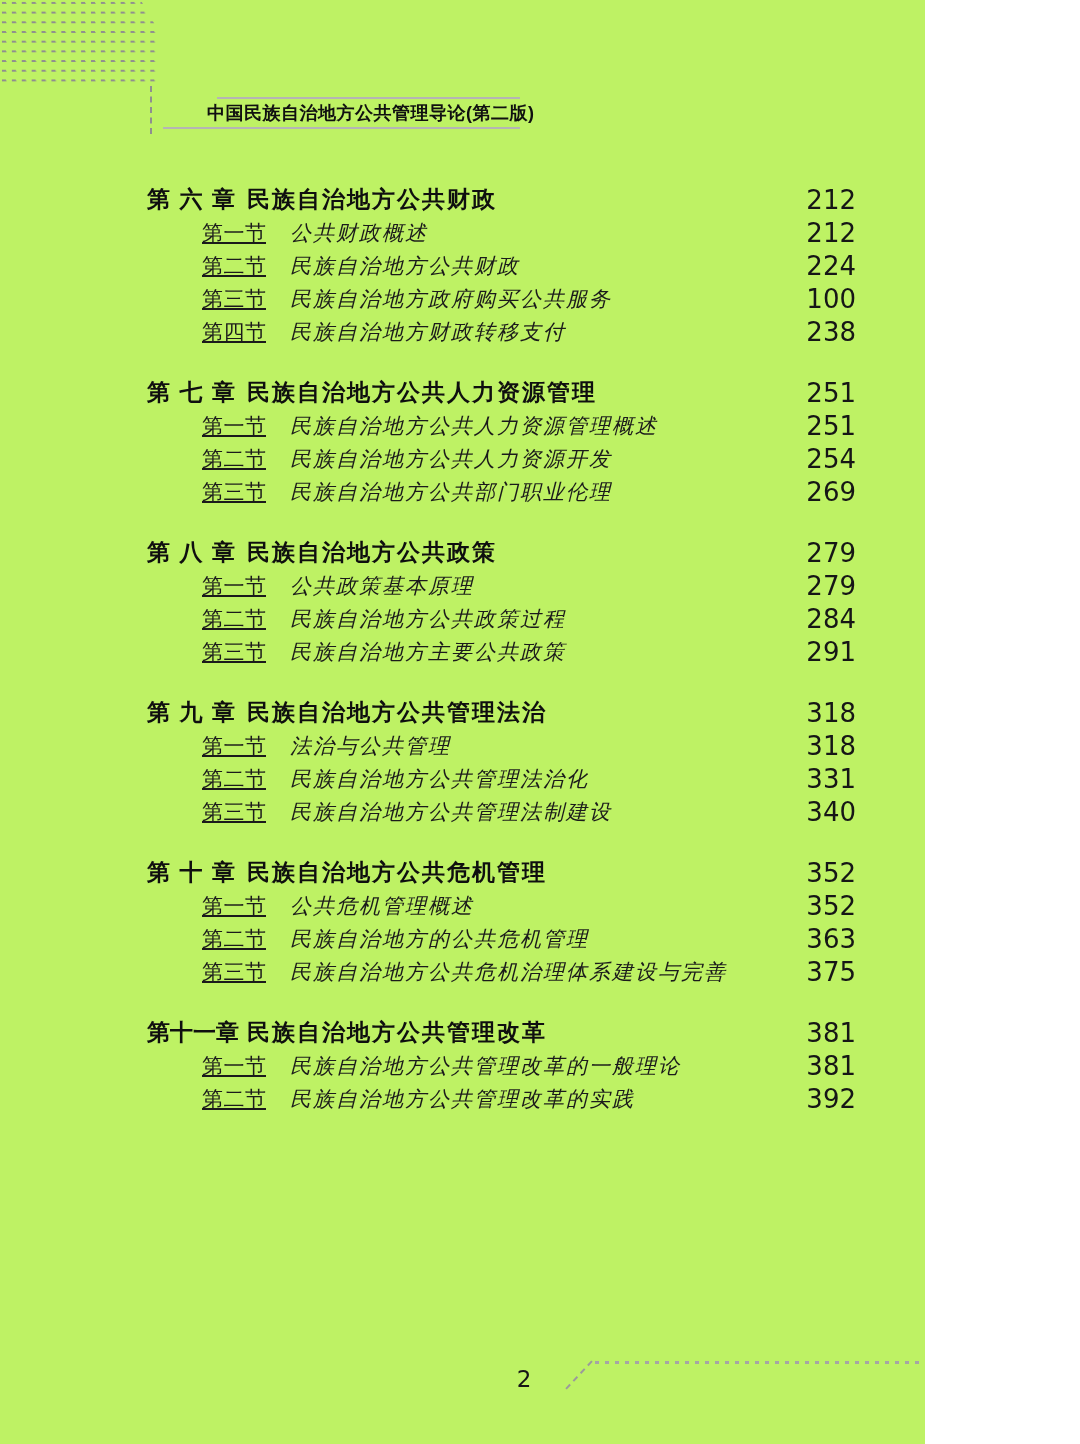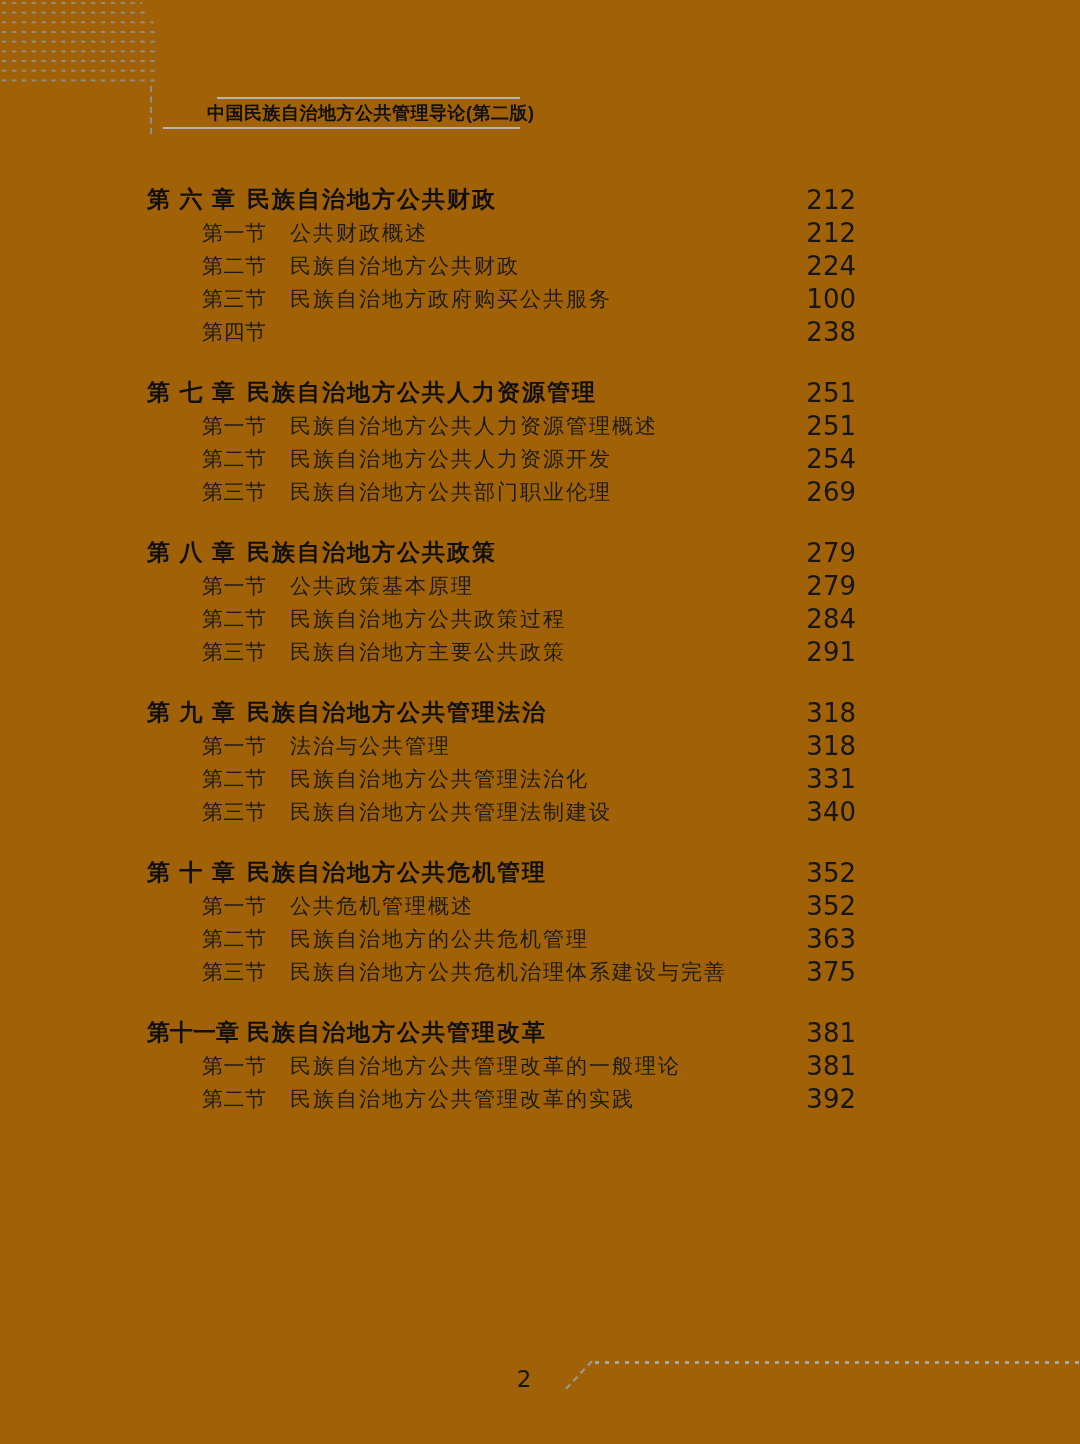--- a/index.html
+++ b/index.html
@@ -2,23 +2,23 @@
 <html><head>
 <meta charset="utf-8">
 <style>
   html, body {
     margin: 0;
     padding: 0;
     background: #ffffff;
   }
   .page {
     position: relative;
-    width: 1080px;
+    width: 925px;
     height: 1444px;
-    background: #a16207;
+    background: #bef264;
     overflow: hidden;
     font-family: "Liberation Serif", serif;
     color: #1b1b1b;
   }
 
   
   .corner-dots {
     position: absolute;
     left: 0; top: 0;
     width: 158px; height: 88px;
@@ -95,24 +95,26 @@
     font-size: 21px;
     color: #1b1b1b;
     padding-left: 55px;
   }
   .sec-label {
     display: inline-block;
     width: 64px;
     text-align: justify;
     text-align-last: justify;
     flex: none;
+    text-decoration: underline;
   }
   .sec-title {
     margin-left: 24px;
     letter-spacing: 2px;
+    font-style: italic;
   }
   .pagenum {
     margin-left: auto;
     font-family: "DejaVu Sans", sans-serif;
     font-weight: normal;
     font-size: 26px;
     letter-spacing: 0;
     color: #161616;
   }
   .chapter-row .pagenum { font-weight: normal; }
@@ -172,20 +174,21 @@
     <span class="sec-title">民族自治地方公共财政</span>
     <span class="pagenum">224</span>
   </div>
         <div class="row section-row">
     <span class="sec-label">第三节</span>
     <span class="sec-title">民族自治地方政府购买公共服务</span>
     <span class="pagenum">100</span>
   </div>
         <div class="row section-row">
     <span class="sec-label">第四节</span>
+    <span class="sec-title">民族自治地方财政转移支付</span>
     <span class="pagenum">238</span>
   </div>
       </div>
       <div class="chapter-block">
     <div class="row chapter-row">
       <span class="ch-label">第七章</span>
       <span class="ch-title">民族自治地方公共人力资源管理</span>
       <span class="pagenum">251</span>
     </div>
   <div class="row section-row">

